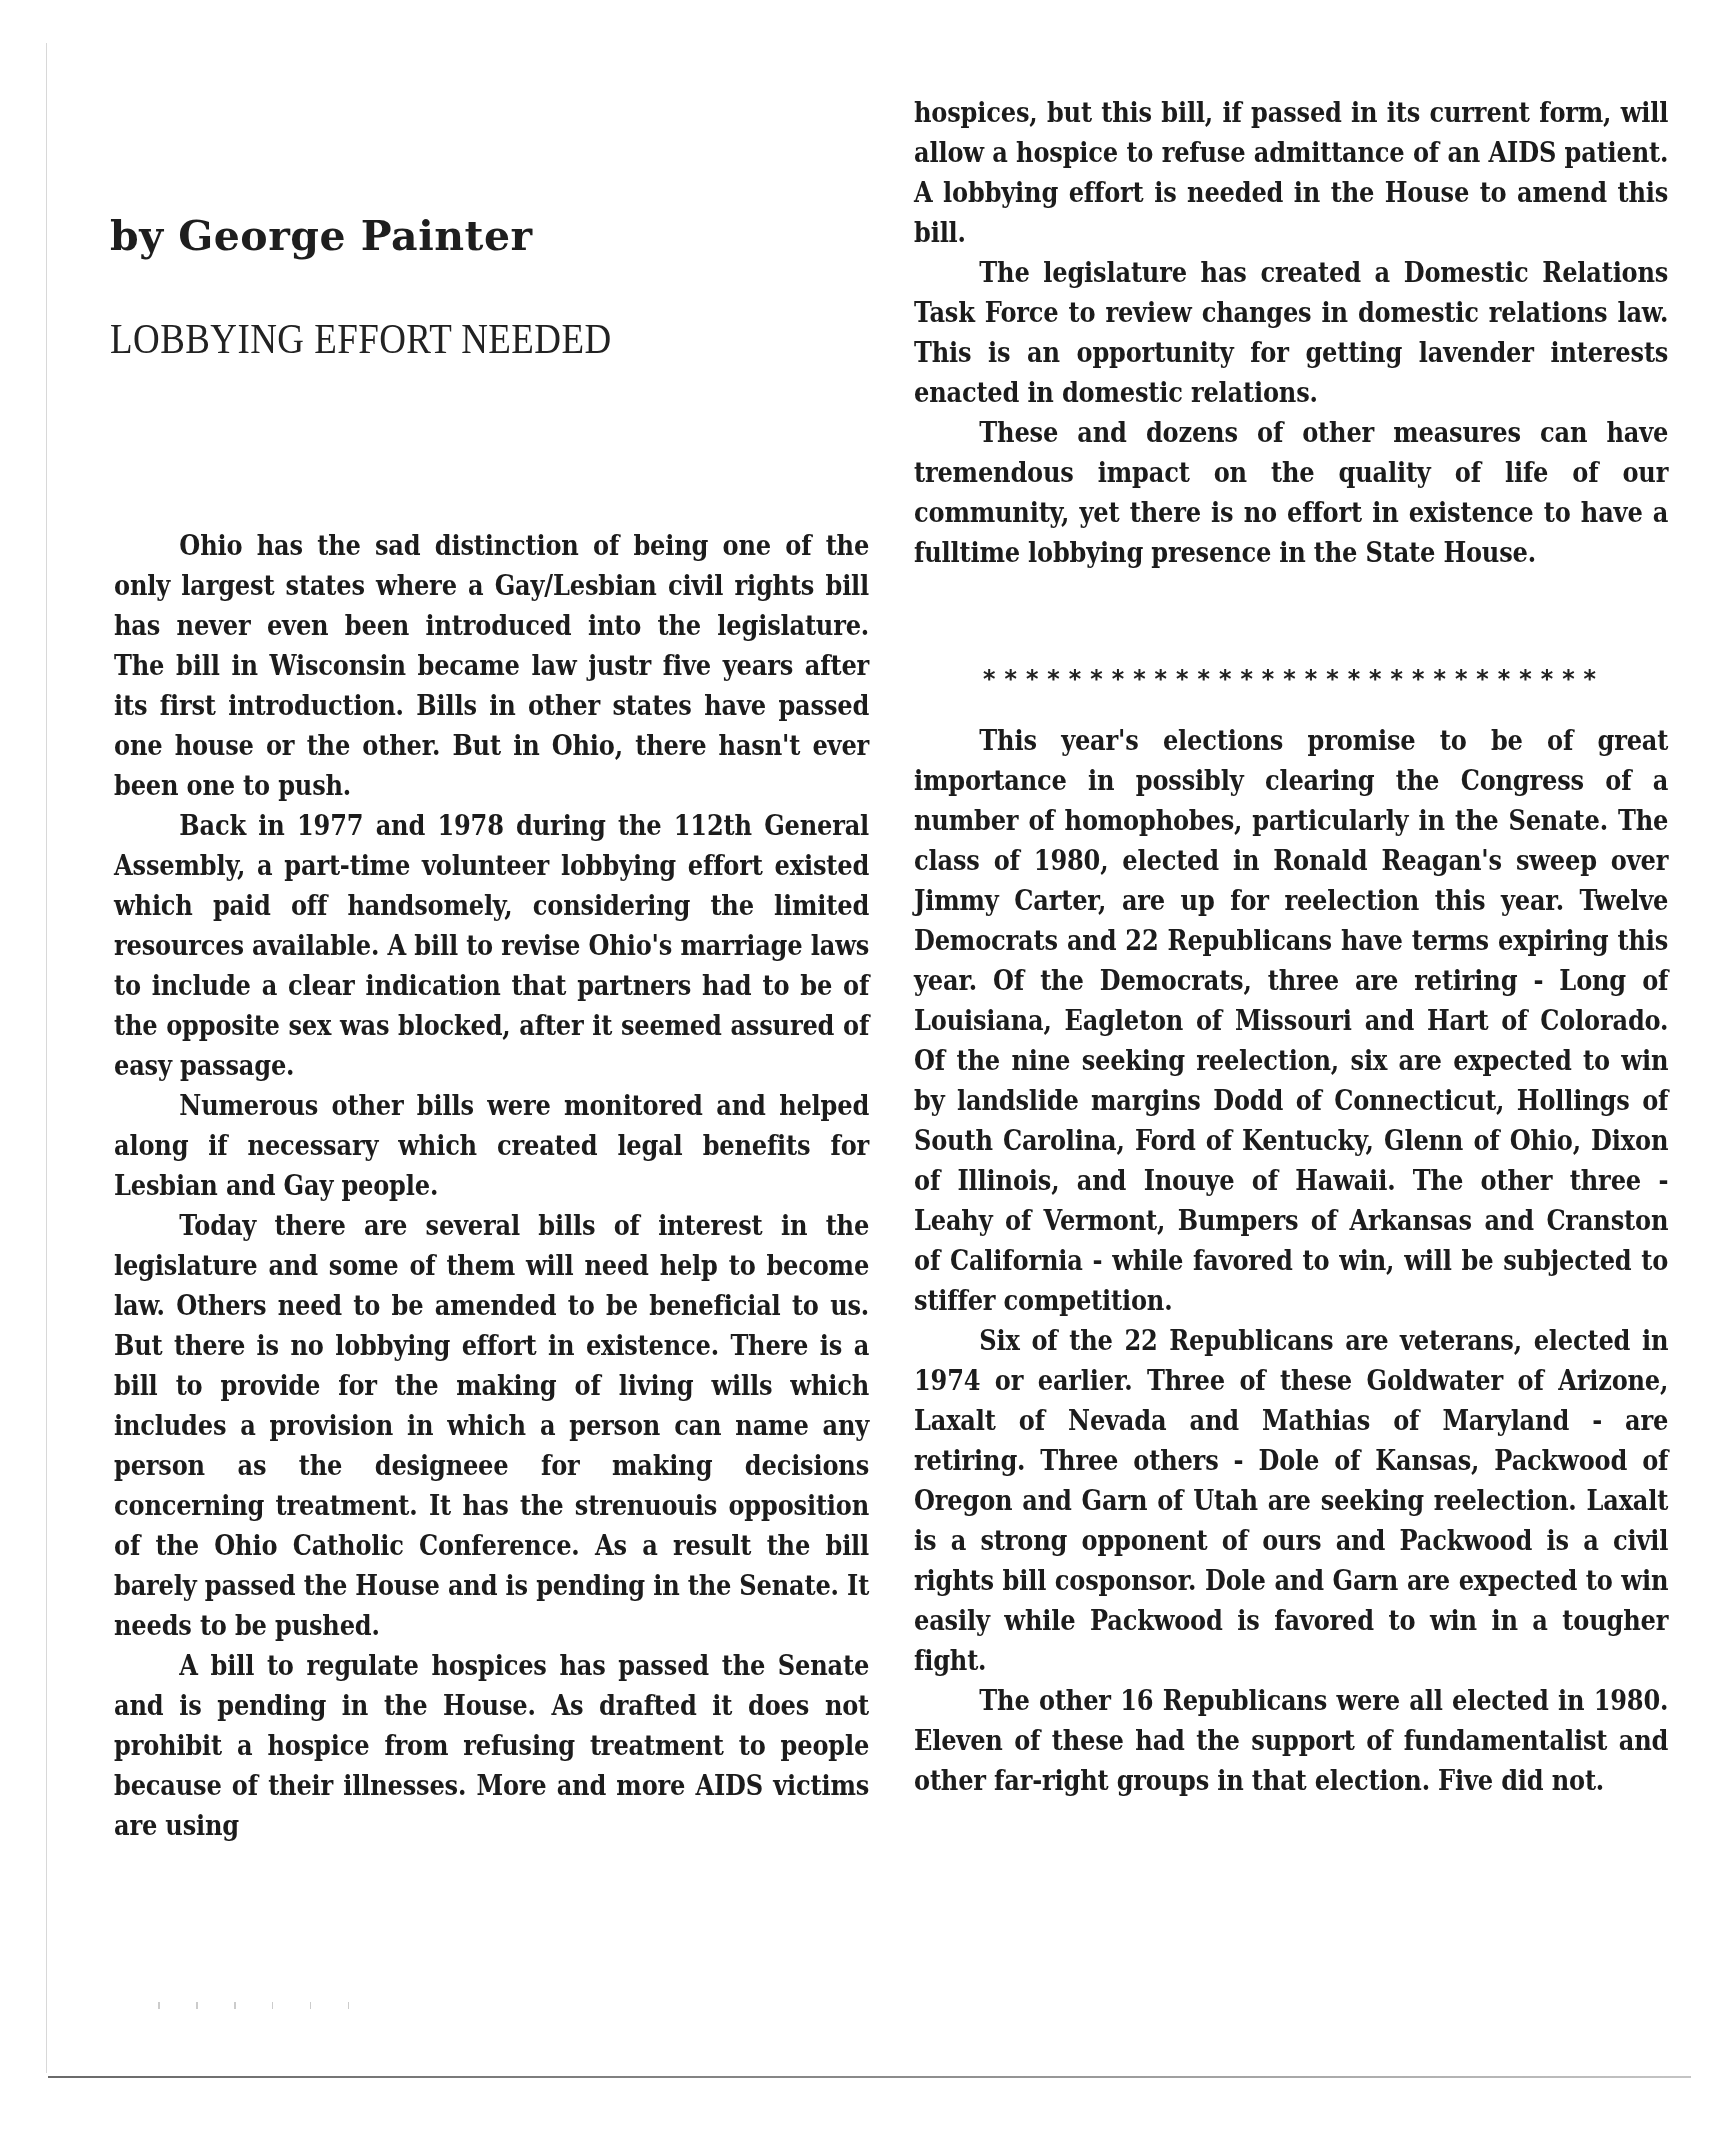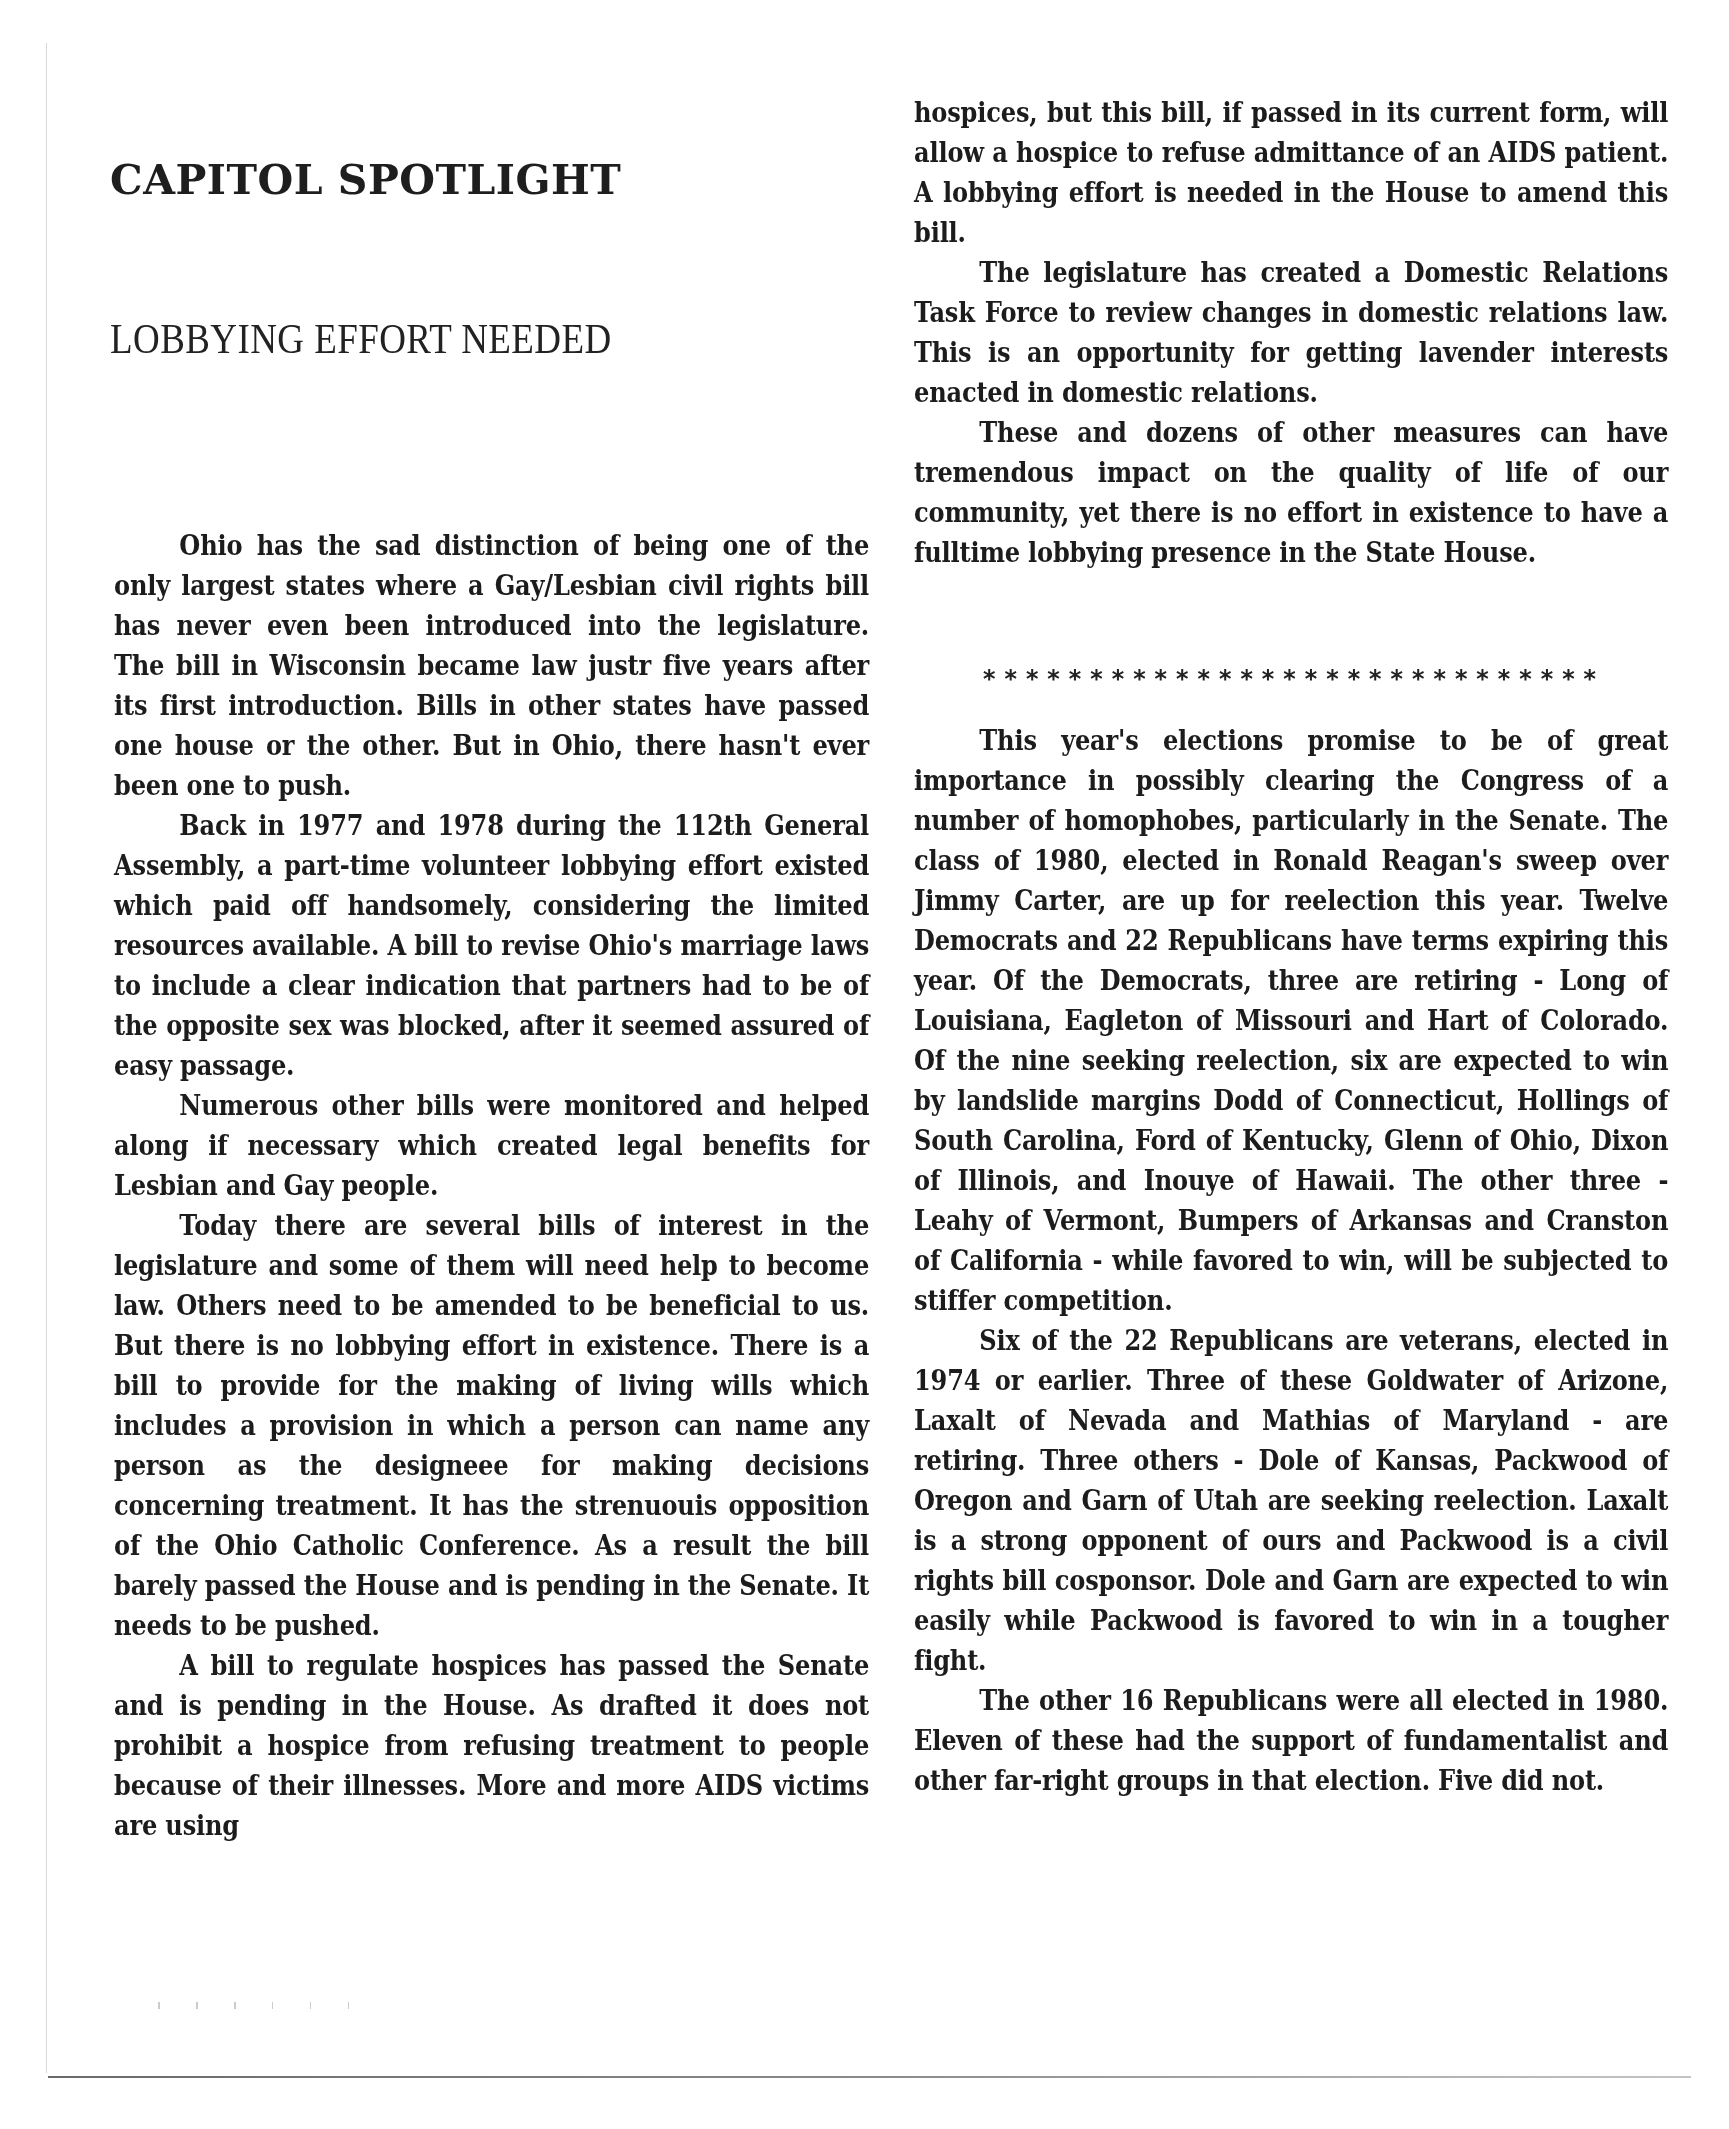--- a/index.html
+++ b/index.html
@@ -120,21 +120,22 @@
       repeating-linear-gradient(90deg, transparent 0 19px, #999 19px 20.5px, transparent 20.5px 38px);
     opacity: 0.5;
   }
 </style>
 </head>
 <body>
 
 <div class="left-edge"></div>
 
 <h1 class="title">
-  <span>CAPITOL SPOTLIGHT</span><br>
+  <br>
+  <span>by George Painter</span>
 </h1>
 
 <h2 class="subtitle">LOBBYING EFFORT NEEDED</h2>
 
 <div class="body-text left-body">
   <p>Ohio has the sad distinction of being one of the only largest states where a Gay/Lesbian civil rights bill has never even been introduced into the legislature.  The bill in Wisconsin became law justr five years after its first introduction.  Bills in other states have passed one house or the other. But in Ohio, there hasn't ever been one to push.</p>
   <p>Back in 1977 and 1978 during the 112th General Assembly, a part-time volunteer lobbying effort existed which paid off handsomely, considering the limited resources available.  A bill to revise Ohio's marriage laws to include a clear indication that partners had to be of the opposite sex was blocked, after it seemed assured of easy passage.</p>
   <p>Numerous other bills were monitored and helped along if necessary which created legal benefits for Lesbian and Gay people.</p>
   <p>Today there are several bills of interest in the legislature and some of them will need help to become law.  Others need to be amended to be beneficial to us.   But there is no lobbying effort in existence.  There is a bill to provide for the making of living wills which includes a provision in which a person can name any person as the designeee for making decisions concerning treatment.    It has the strenuouis opposition of the Ohio Catholic Conference.  As a result the bill barely passed the House and is pending in the Senate.   It needs to be pushed.</p>
   <p>A bill to regulate hospices has passed the Senate and is pending in the House. As drafted it does not prohibit a hospice from refusing treatment to people because of their illnesses. More and more AIDS victims are using</p>

